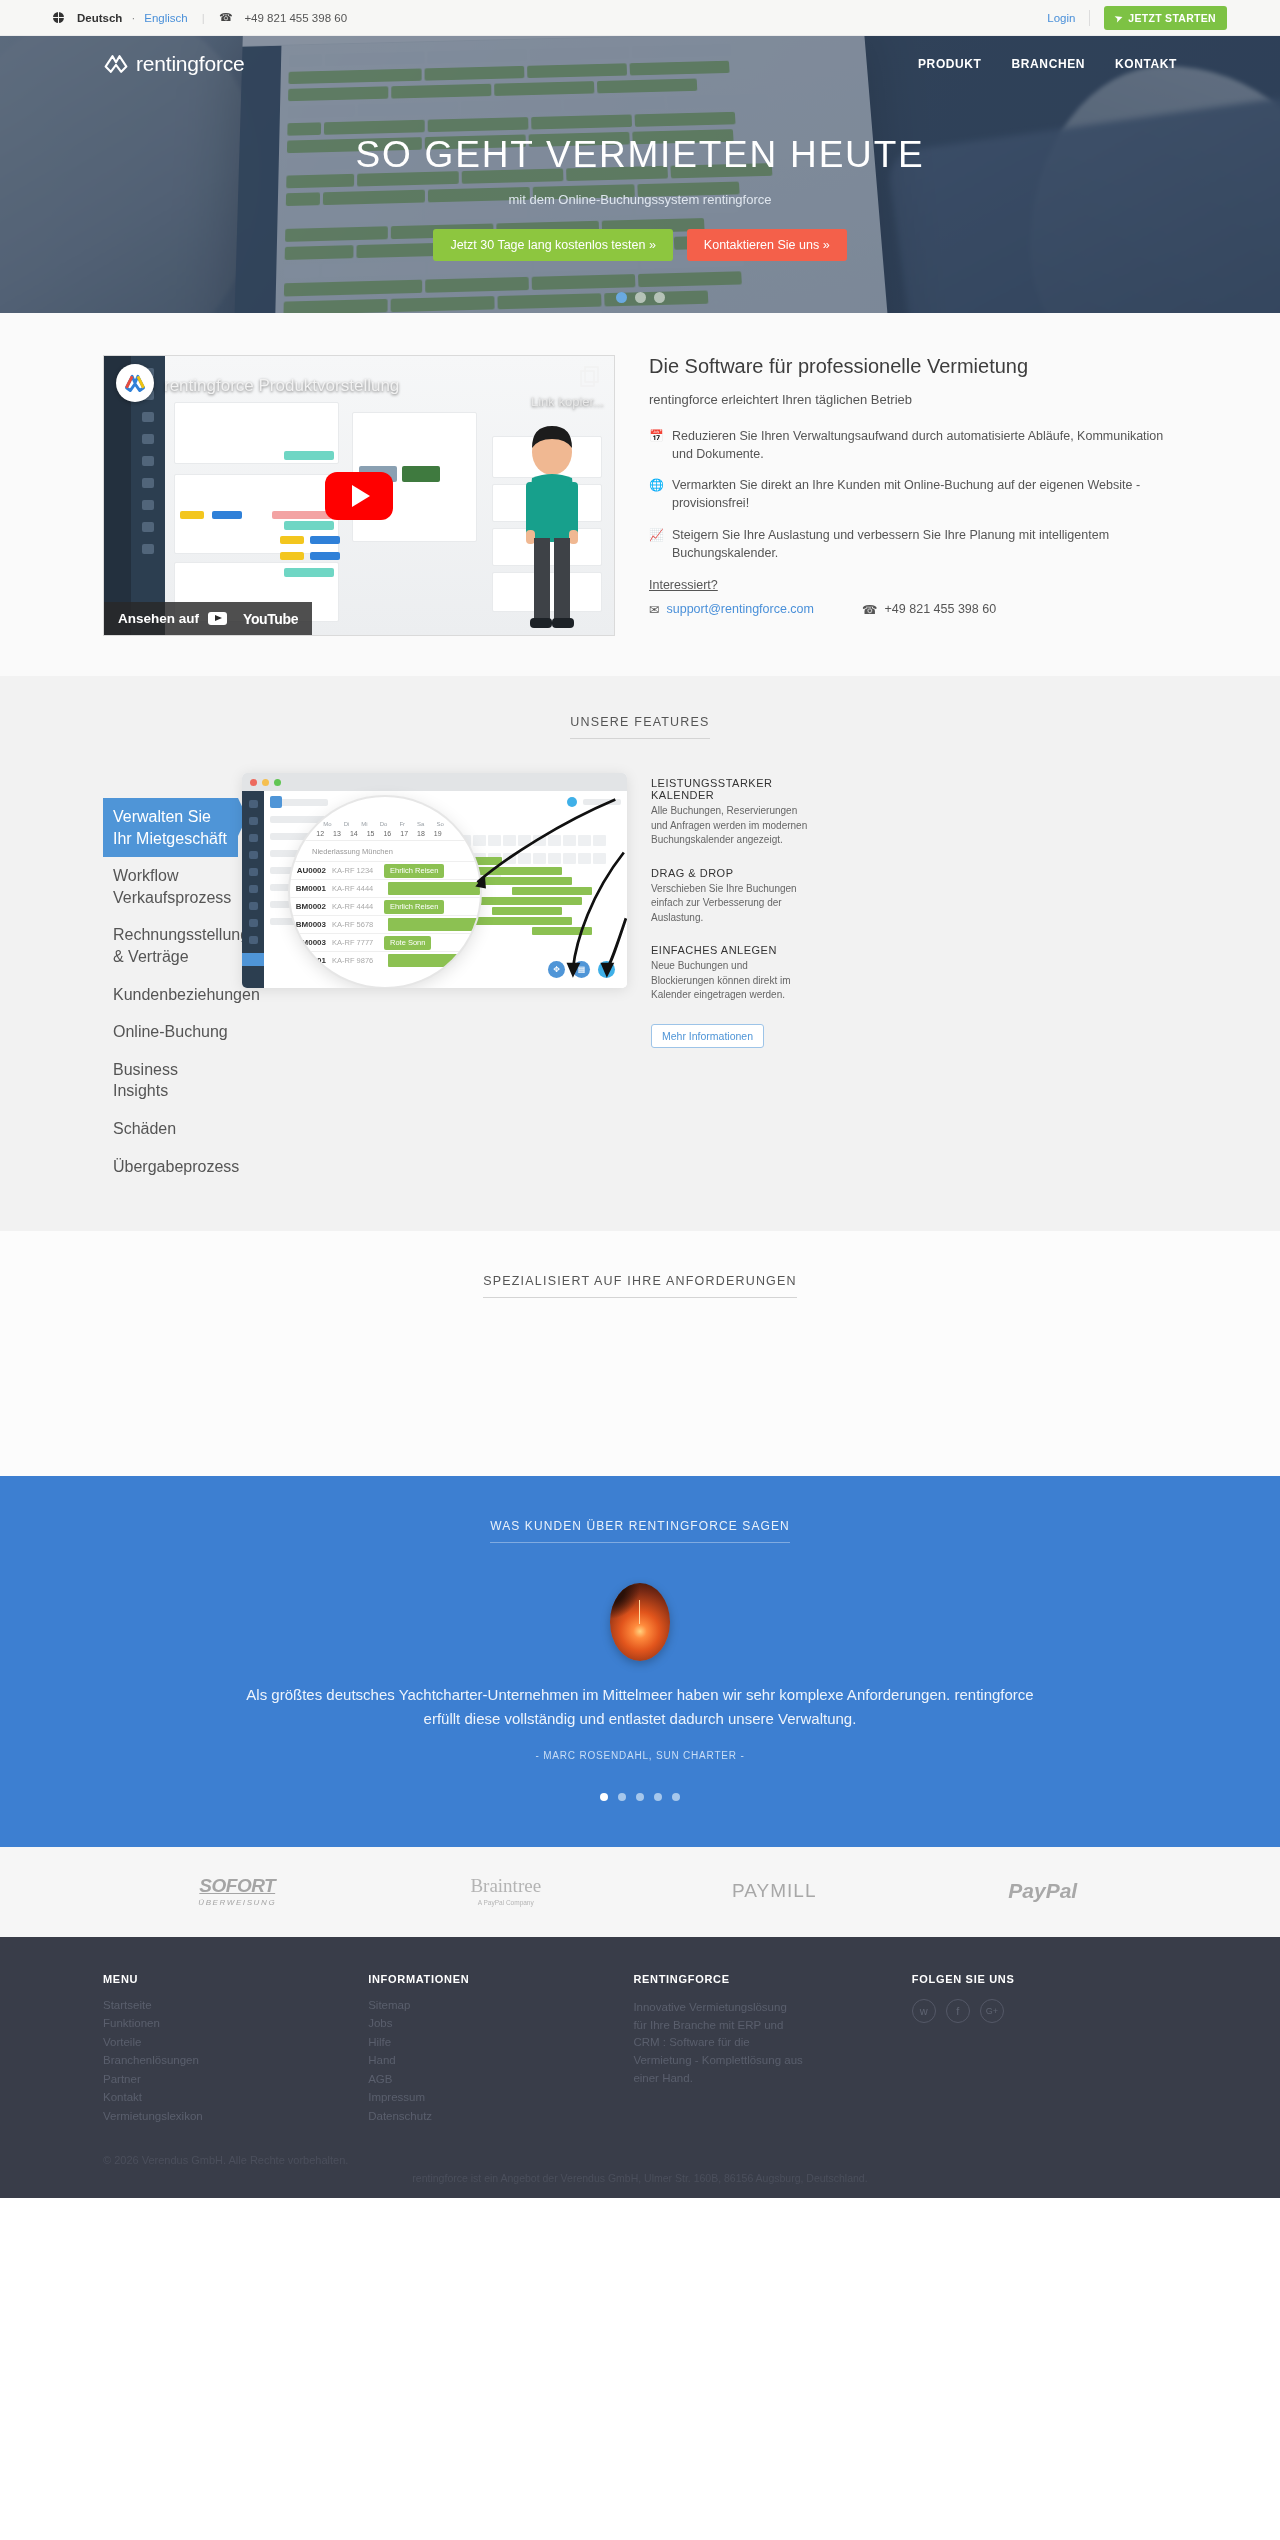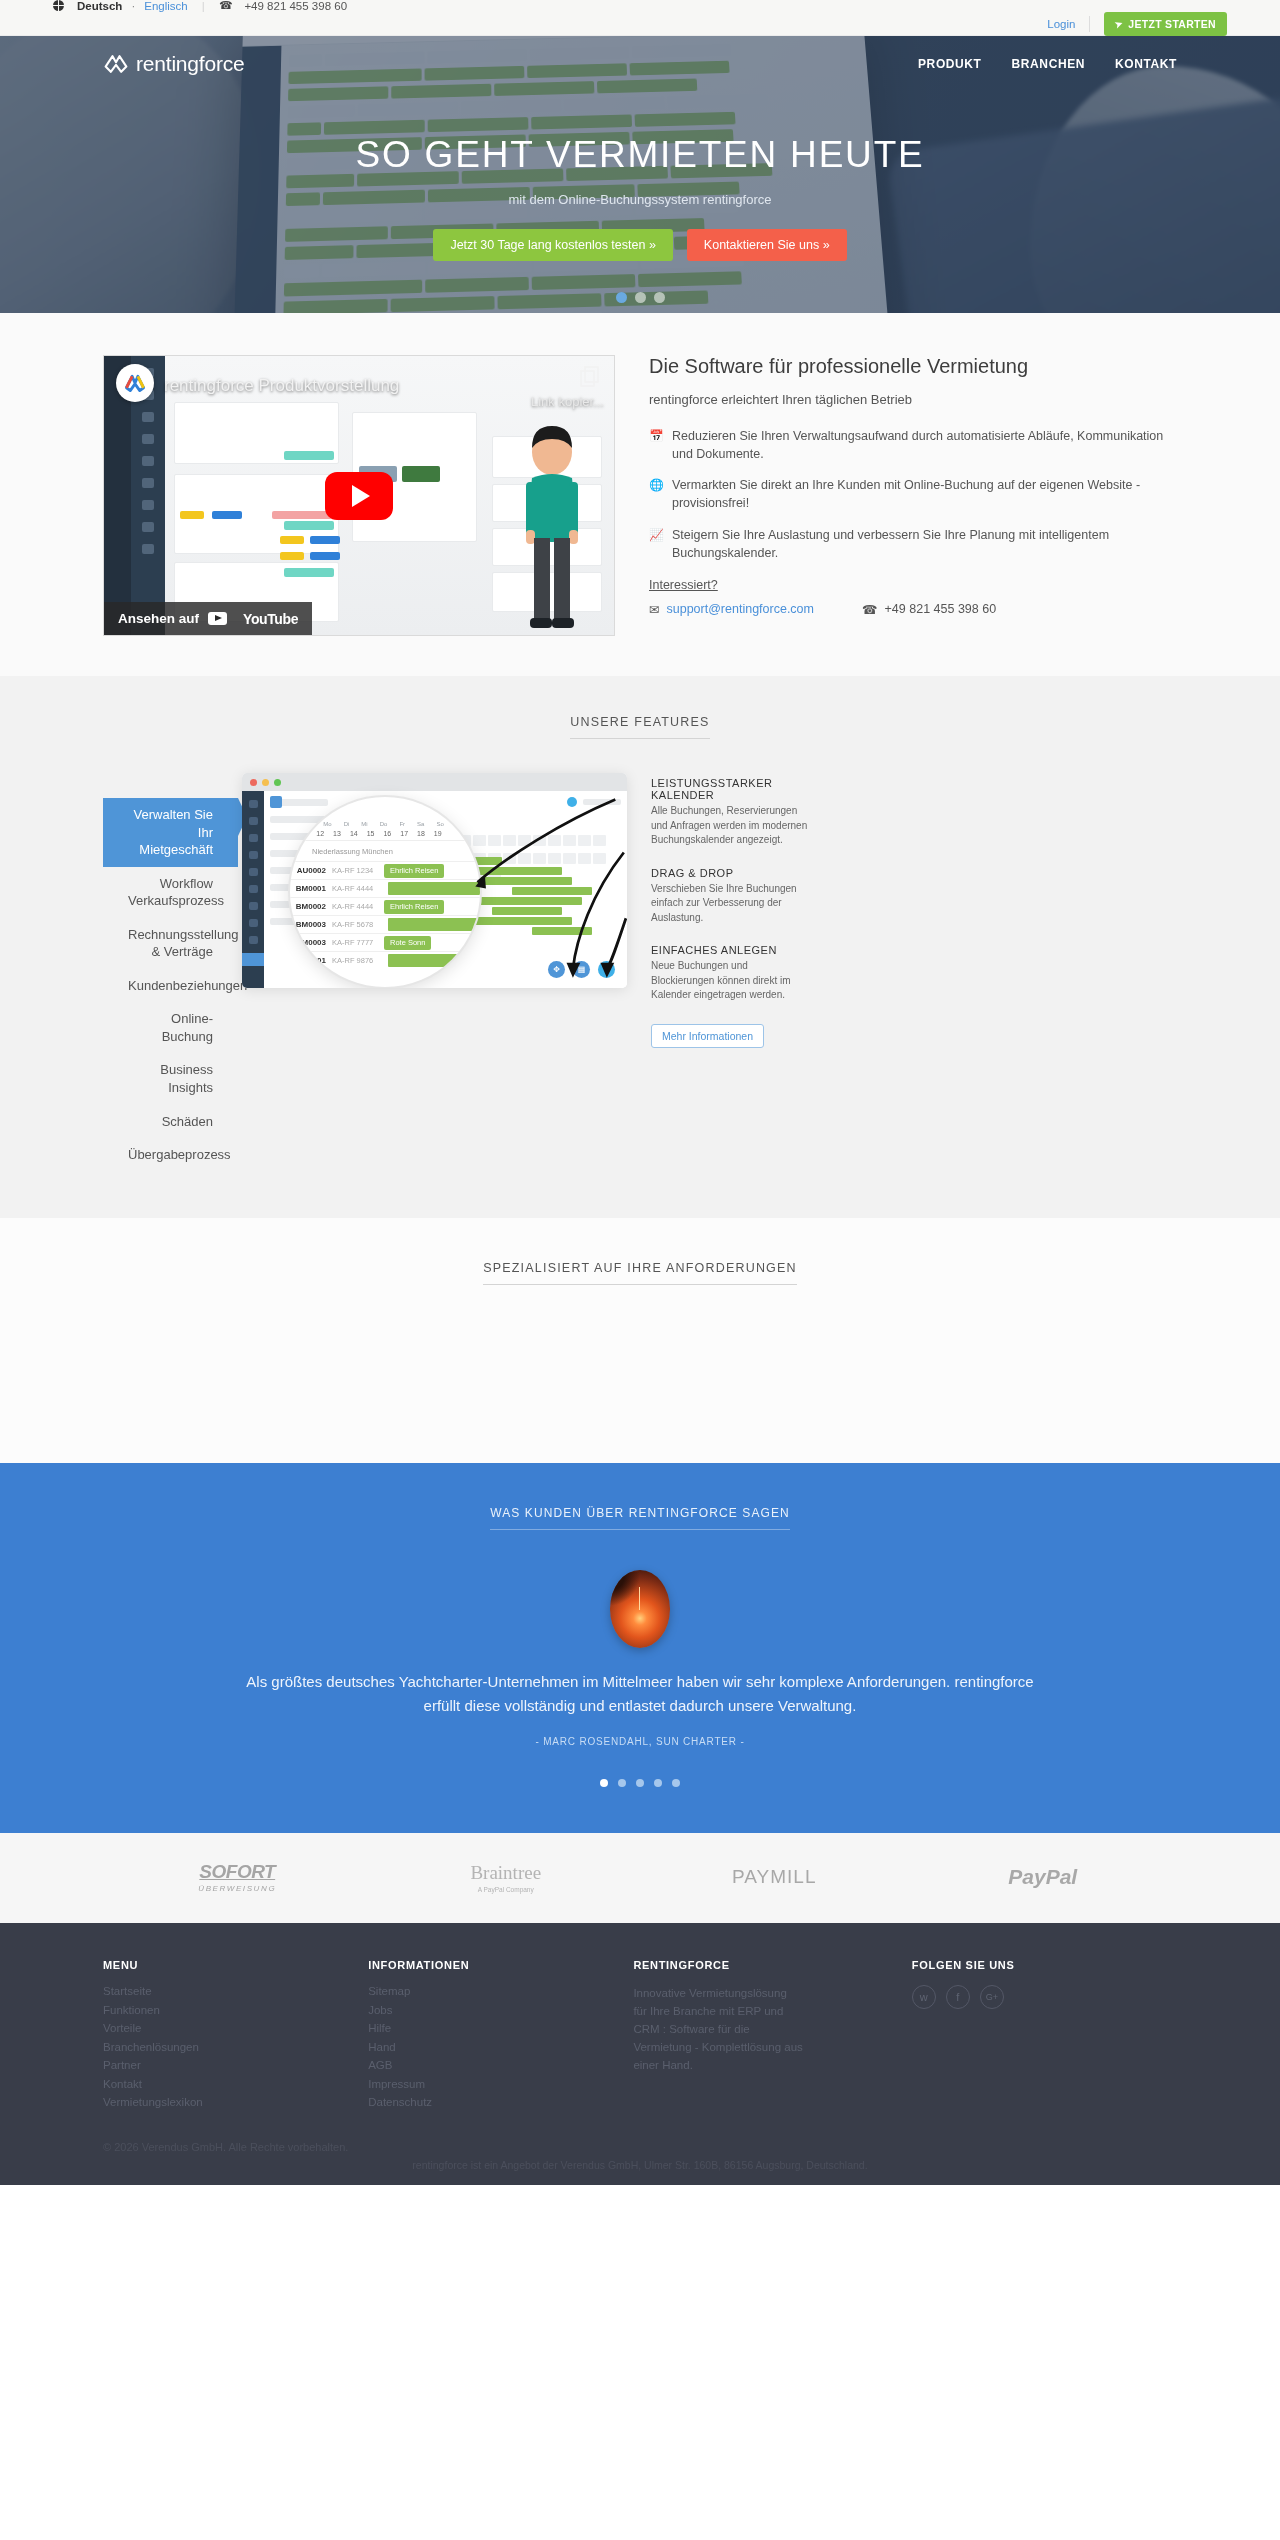--- a/index.html
+++ b/index.html
@@ -22,21 +22,20 @@
     align-items: center;
     font-size: 11.5px;
     color: #555;
     position: relative;
     z-index: 30;
   }
   .topbar-inner {
     width: 1074px; margin: 0 auto;
     display: flex; width: 1174px;
     padding: 0 0 0 0;
-    flex-direction: column;
   }
   .tb-left { display: flex; align-items: center; gap: 0; }
   .tb-item { display: flex; align-items: center; gap: 6px; }
   .tb-sep { color: #d4d4d4; margin: 0 14px; }
   .lang-de { font-weight: bold; color: #333; }
   .lang-dot { color: #888; margin: 0 3px; }
   .lang-en { color: #4a90d9; }
   .globe {
     display:inline-block; width: 11px; height: 11px; border-radius: 50%;
     background: #333; position: relative; margin-right: 7px;
@@ -171,21 +170,21 @@
   
   .features { background:#f2f2f2; padding: 36px 0 46px; }
   .sec-head { text-align:center; margin-bottom: 34px; }
   .sec-head h3 {
     display:inline-block; font-size: 12.5px; font-weight:400; letter-spacing: 1.2px;
     color:#555; padding-bottom: 9px; border-bottom: 1px solid #d4d4d4;
   }
   .feat-grid { display:flex; gap: 0; }
   .feat-tabs { width: 135px; flex:none; padding-top: 25px; }
   .ftab {
-    font-size: 13px; color:#555; padding: 8px 25px; line-height:1.35; cursor:pointer; position:relative;text-align:right;
+    font-size: 16px; color:#555; padding: 8px 10px; line-height:1.35; cursor:pointer; position:relative;
   }
   .ftab.active { background:#4f95d7; color:#fff; }
   .ftab.active::after{
     content:""; position:absolute; right:-9px; top:0; border-left:9px solid #4f95d7;
     border-top: 19px solid transparent; border-bottom: 19px solid transparent;
   }
   .feat-shot {
     width: 385px; flex:none; margin-left: 4px; background:#fff; border-radius:5px; overflow:hidden;
     box-shadow: 0 2px 14px rgba(0,0,0,.10); position:relative; height: 215px;
   }

